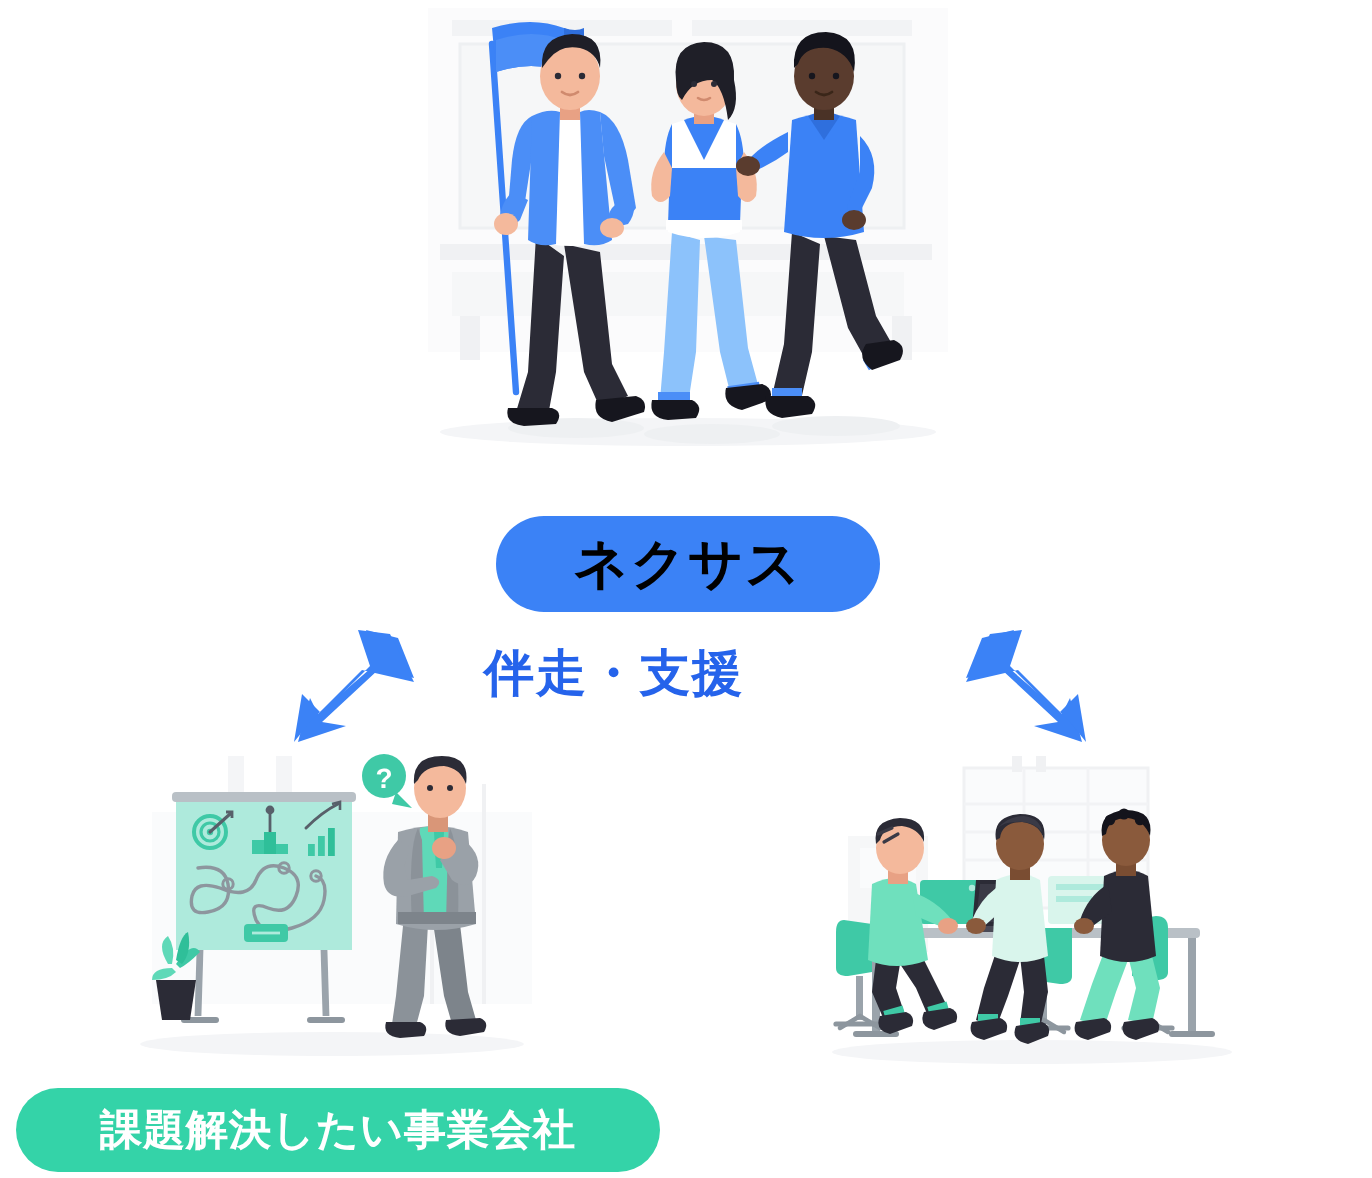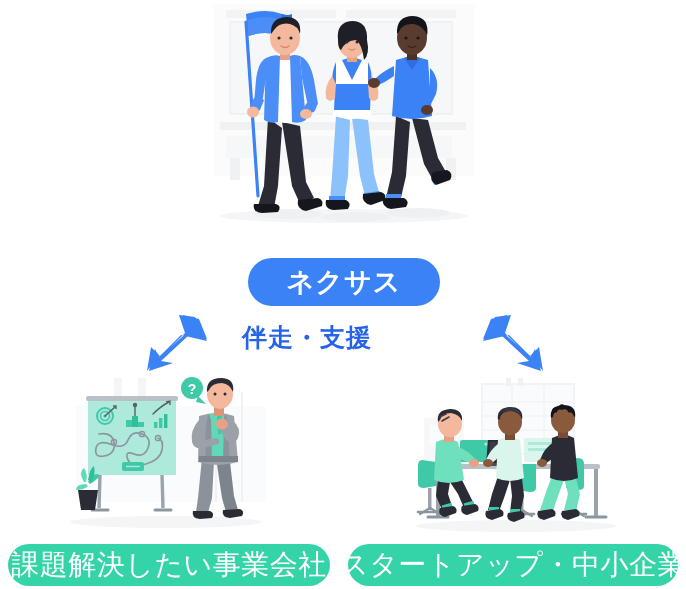--- a/index.html
+++ b/index.html
@@ -35,21 +35,21 @@
     top: 258px;
     width: 192px;
     height: 48px;
     border-radius: 24px;
     background: #3b82f6;
     display: flex;
     align-items: center;
     justify-content: center;
   }
   #brand-badge .badge-text {
-    color: #ffffff;
+    color: #000000;
     font-size: 27px;
     font-weight: bold;
     letter-spacing: 1px;
     line-height: 1;
     white-space: nowrap;
   }
 
   
   #tagline {
     position: absolute;
@@ -95,22 +95,22 @@
     position: absolute;
     height: 42px;
     border-radius: 21px;
     background: #34d3a8;
     display: flex;
     align-items: center;
     justify-content: center;
   }
   .pill .pill-text {
     color: #ffffff;
-    font-size: 28px;
-    font-weight: normal;
+    font-size: 21px;
+    font-weight: bold;
     letter-spacing: 0.5px;
     line-height: 1;
     white-space: nowrap;
   }
   #pill-company { left: 8px;   top: 544px; width: 322px; }
   #pill-startup { left: 348px; top: 544px; width: 330px; }
 </style>
 </head>
 <body>
 
@@ -423,17 +423,14 @@
       <circle cx="149" cy="34" r="2.6" fill="#14141c"></circle>
       <circle cx="156" cy="31" r="2.8" fill="#14141c"></circle>
       <circle cx="164" cy="34" r="2.6" fill="#14141c"></circle>
     </svg>
   </div>
 
   <div class="pill" id="pill-company">
     <span class="pill-text">課題解決したい事業会社</span>
   </div>
 
-  <div class="pill" id="pill-startup">
-    <span class="pill-text">スタートアップ・中小企業</span>
-  </div>
 
 </div>
 
 </body></html>

